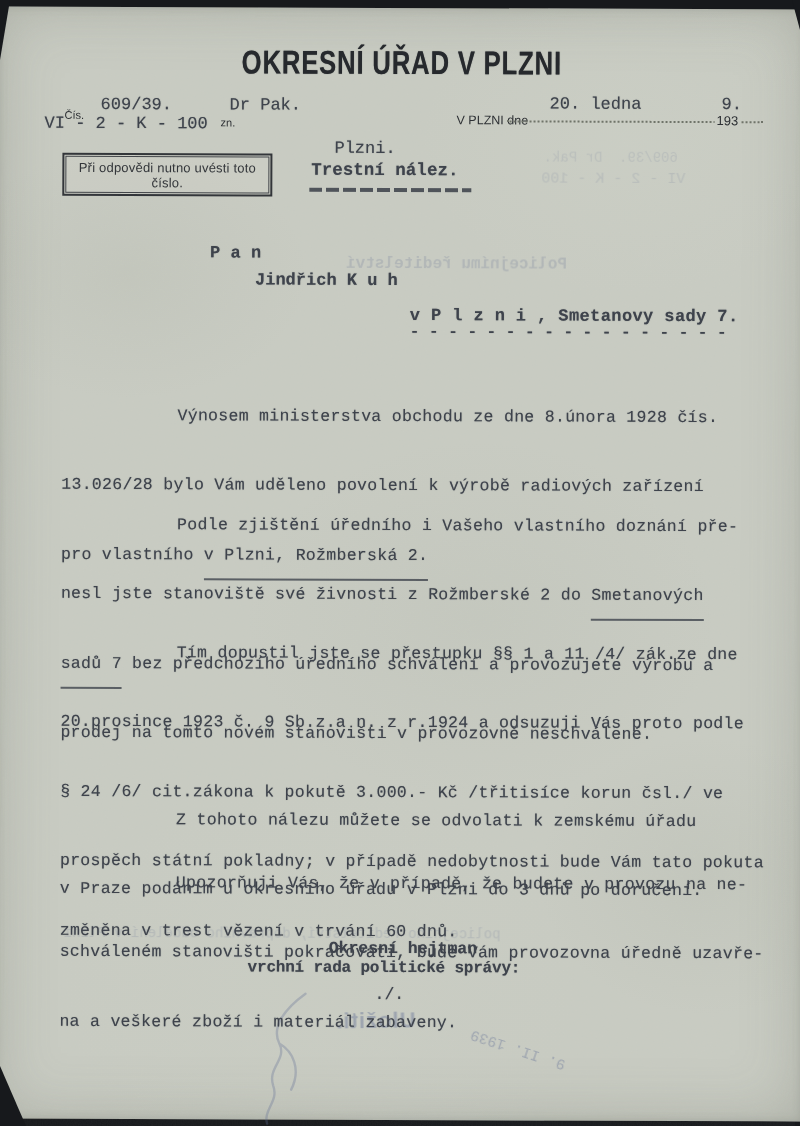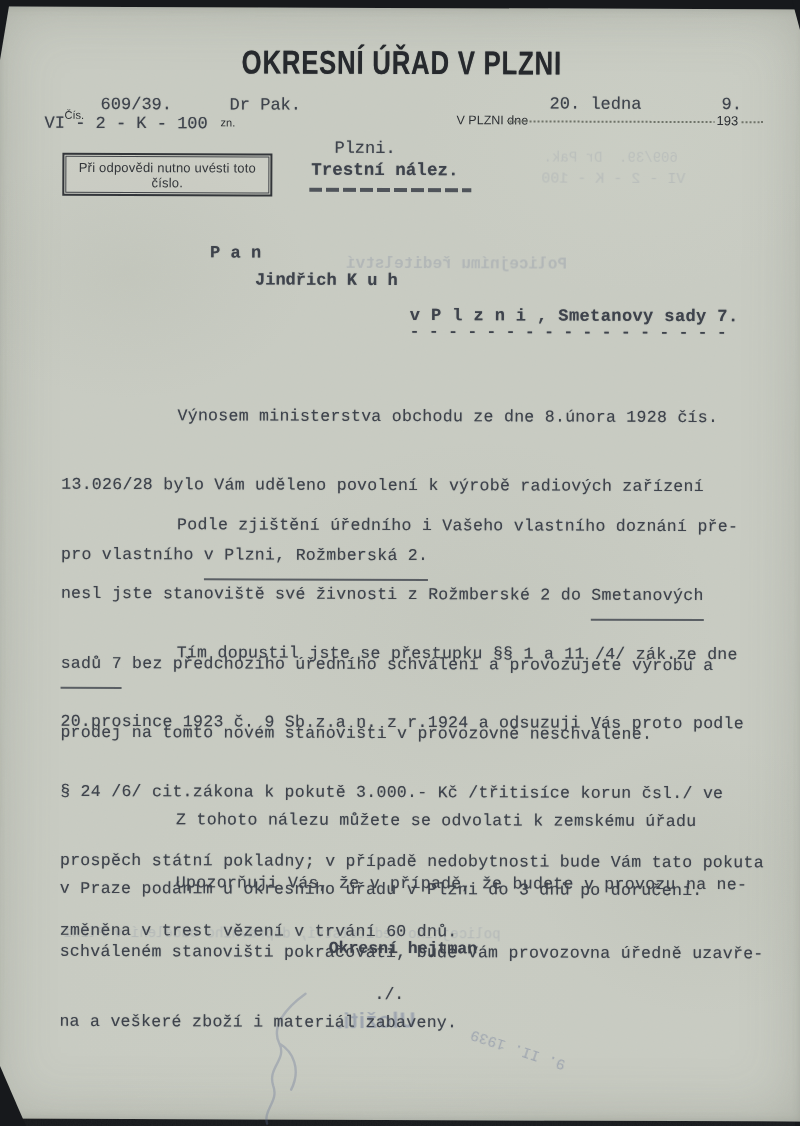--- a/index.html
+++ b/index.html
@@ -129,20 +129,21 @@
       <div class="line"><span>v Praze podáním u okresního úřadu v Plzni do 3 dnů po doručení.</span></div>
     </div>
 
     <div class="para tw fg" style="top:830px;">
       <div class="line ind"><span>Upozorňuji Vás, že v případě, že budete v provozu na ne-</span></div>
       <div class="line"><span>schváleném stanovišti pokračovati, bude Vám provozovna úředně uzavře-</span></div>
       <div class="line"><span>na a veškeré zboží i materiál zabaveny.</span></div>
     </div>
 
     <div class="abs tw tw-b fg" style="left:333px;top:931px;font-size:16.5px;">Okresní hejtman</div>
+    <div class="abs tw tw-b fg" style="left:252px;top:951px;font-size:16px;letter-spacing:-.2px;">vrchní rada politické správy:</div>
     <div class="abs tw fg" style="left:379px;top:977px;font-size:16.5px;">./.</div>
 
     <svg class="grain" width="800" height="1126">
       <filter id="n">
           <feTurbulence type="fractalNoise" baseFrequency="0.8" numOctaves="2" stitchTiles="stitch"></feTurbulence>
           <feColorMatrix type="matrix" values="0 0 0 0 0.45  0 0 0 0 0.47  0 0 0 0 0.42  0 0 0 0.14 0"></feColorMatrix>
         </filter>
       <rect width="800" height="1126" filter="url(#n)"></rect>
     </svg>
   </div>

